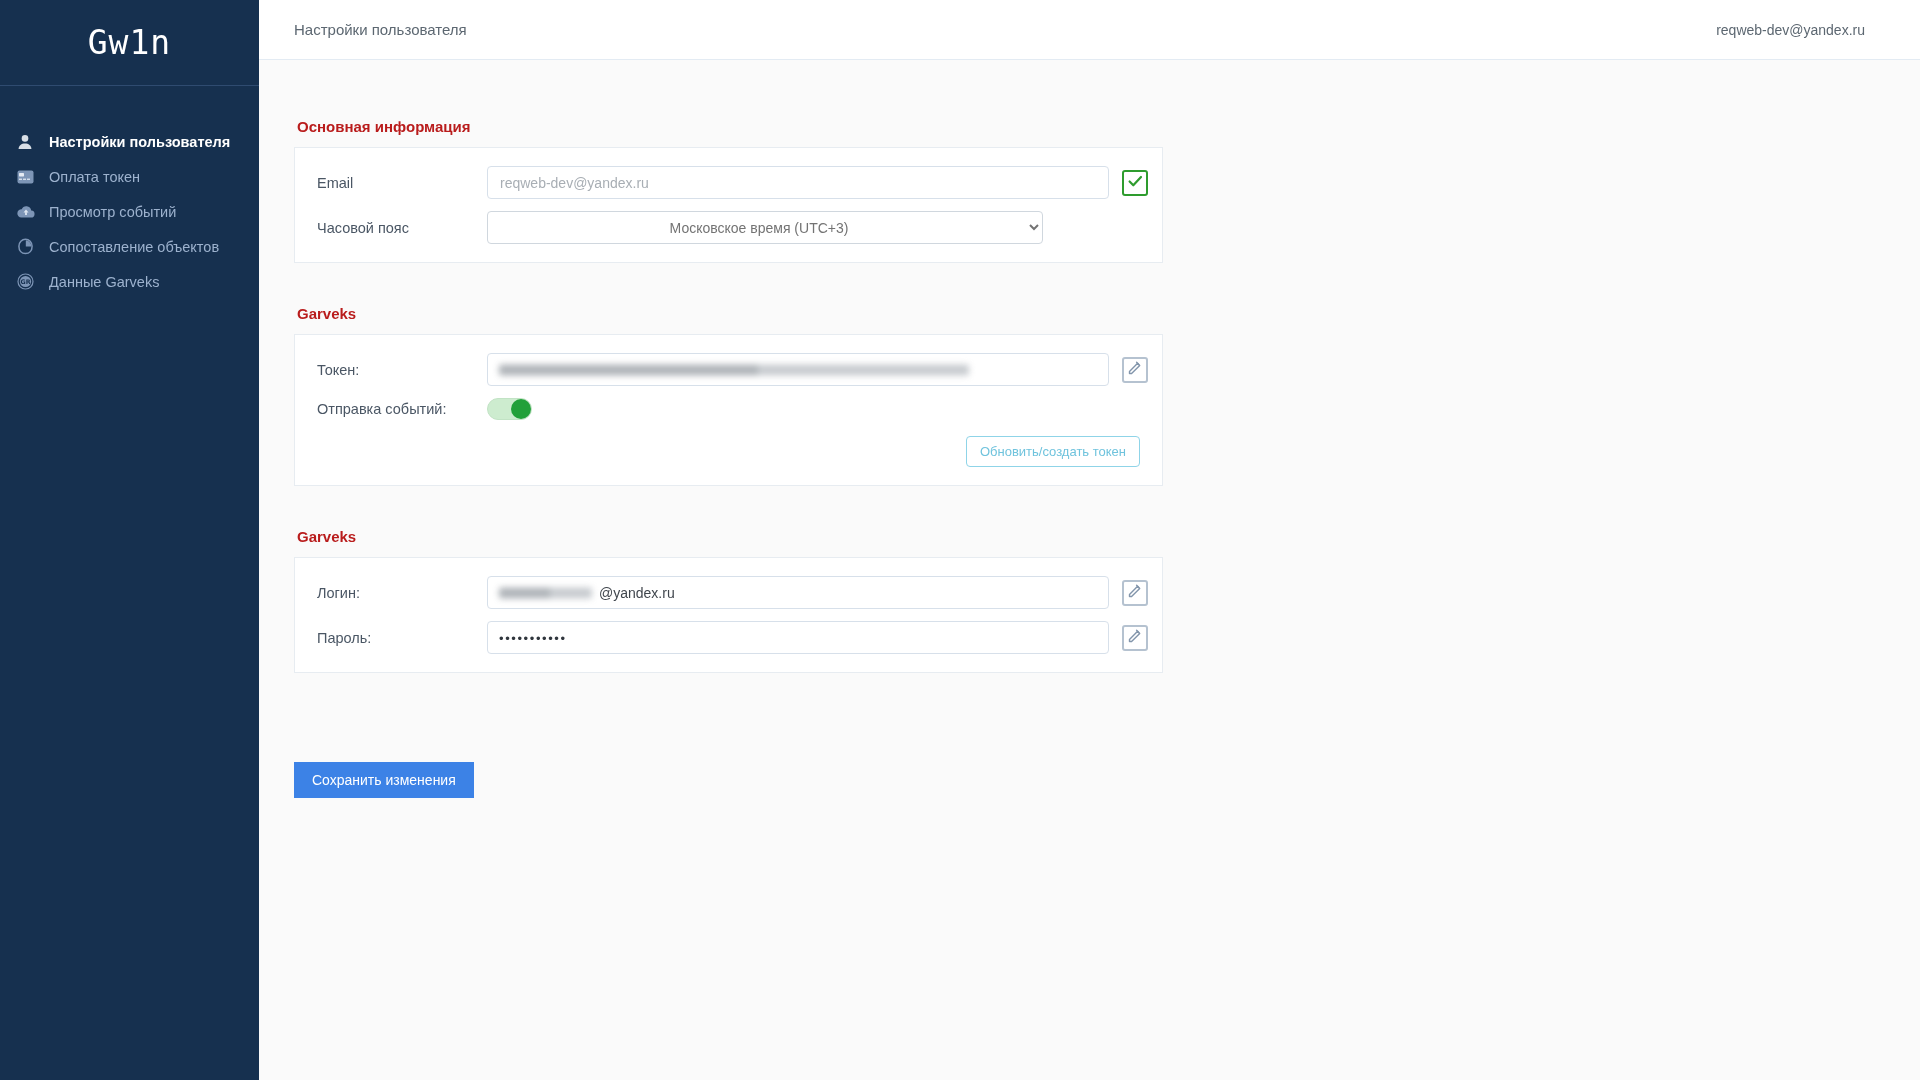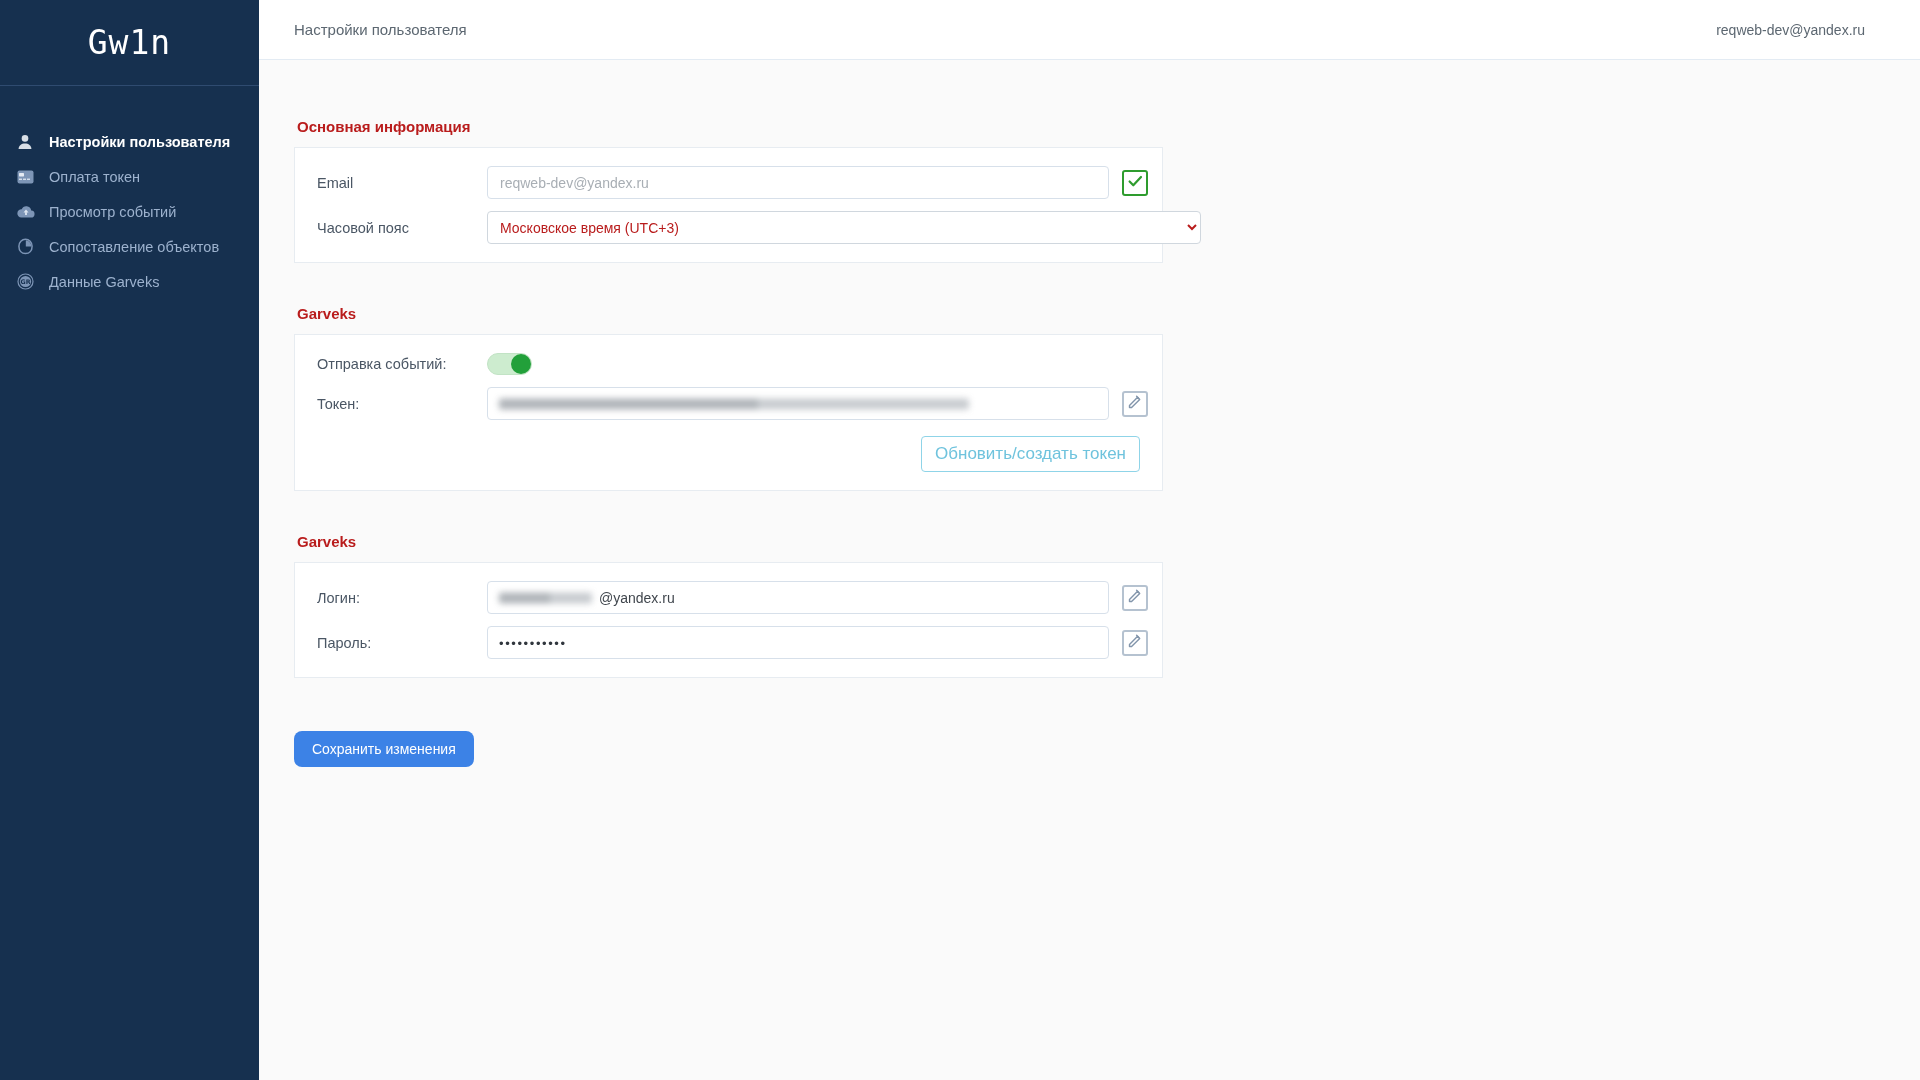--- a/index.html
+++ b/index.html
@@ -117,30 +117,31 @@
     border-radius: 4px;
     background: #ffffff;
     font-family: "Liberation Sans", sans-serif;
     font-size: 14px;
     color: #40464d;
     padding: 0 12px;
     outline: none;
   }
   .txt-input::placeholder { color: #a8aeb4; }
   .sel-input {
-    width: 714px;
+    width: 556px;
     height: 33px;
     border: 1px solid #d0d7de;
     border-radius: 4px;
     background: #ffffff;
     font-family: "Liberation Sans", sans-serif;
     font-size: 14px;
-    color: #b91c1c;
+    color: #737373;
     padding: 0 8px;
     outline: none;
+    text-align: center;
   }
 
   
   .redacted {
     position: absolute;
     left: 12px; top: 50%;
     transform: translateY(-50%);
     height: 11px;
     background: linear-gradient(90deg,#9aa0a6 0 55%,#b9bec3 55% 100%);
     filter: blur(3.2px);
@@ -201,33 +202,34 @@
     display: flex; justify-content: flex-end;
     padding-right: 22px;
     margin-top: 16px;
   }
   .btn-outline {
     border: 1px solid #8fd4e8;
     color: #6fc3dd;
     background: #ffffff;
     border-radius: 4px;
     font-family: "Liberation Sans", sans-serif;
-    font-size: 17px;
+    font-size: 13px;
     padding: 7px 13px;
     cursor: pointer;
   }
   .btn-primary {
     background: #3c82e6;
     color: #ffffff;
     border: none;
-    border-radius: 8px;
+    border-radius: 0;
     font-family: "Liberation Sans", sans-serif;
     font-size: 14px;
     padding: 10px 18px;
     cursor: pointer;
+    margin-top: 36px;
   }
   .gap-lg { height: 42px; }
   .gap-save { height: 53px; }
 </style>
 </head>
 <body>
 
 <div id="app">
 
   <aside id="sidebar">
@@ -337,42 +339,42 @@
       </section>
 
       <div class="gap-lg"></div>
 
       
       <section class="section">
         <h2 class="section-title">Garveks</h2>
         <div class="card">
 
           <div class="field-row">
-            <span class="field-label">Отправка событий:</span>
-            <span class="toggle">
-              <span class="knob"></span>
-            </span>
-          </div>
-
-          <div class="field-row">
             <span class="field-label">Токен:</span>
             <span class="field-ctrl">
               <input class="txt-input" type="text" style="">
               <span class="redacted token-redact"></span>
             </span>
             <span class="sq-btn edit">
               <span>
                 <svg width="14" height="14" viewBox="0 0 14 14">
                     <path d="M1.5 10.4 9.6 2.3l2.1 2.1-8.1 8.1H1.5z" fill="none" stroke="#8295ab" stroke-width="1.4" stroke-linejoin="round"></path>
                     <path d="M8.6 1.3 10.7 3.4" stroke="#8295ab" stroke-width="1.4" stroke-linecap="round"></path>
                   </svg>
               </span>
             </span>
           </div>
 
+          <div class="field-row">
+            <span class="field-label">Отправка событий:</span>
+            <span class="toggle">
+              <span class="knob"></span>
+            </span>
+          </div>
+
           <div class="row-right">
             <button class="btn-outline">Обновить/создать токен</button>
           </div>
 
         </div>
       </section>
 
       <div class="gap-lg"></div>
 
       

